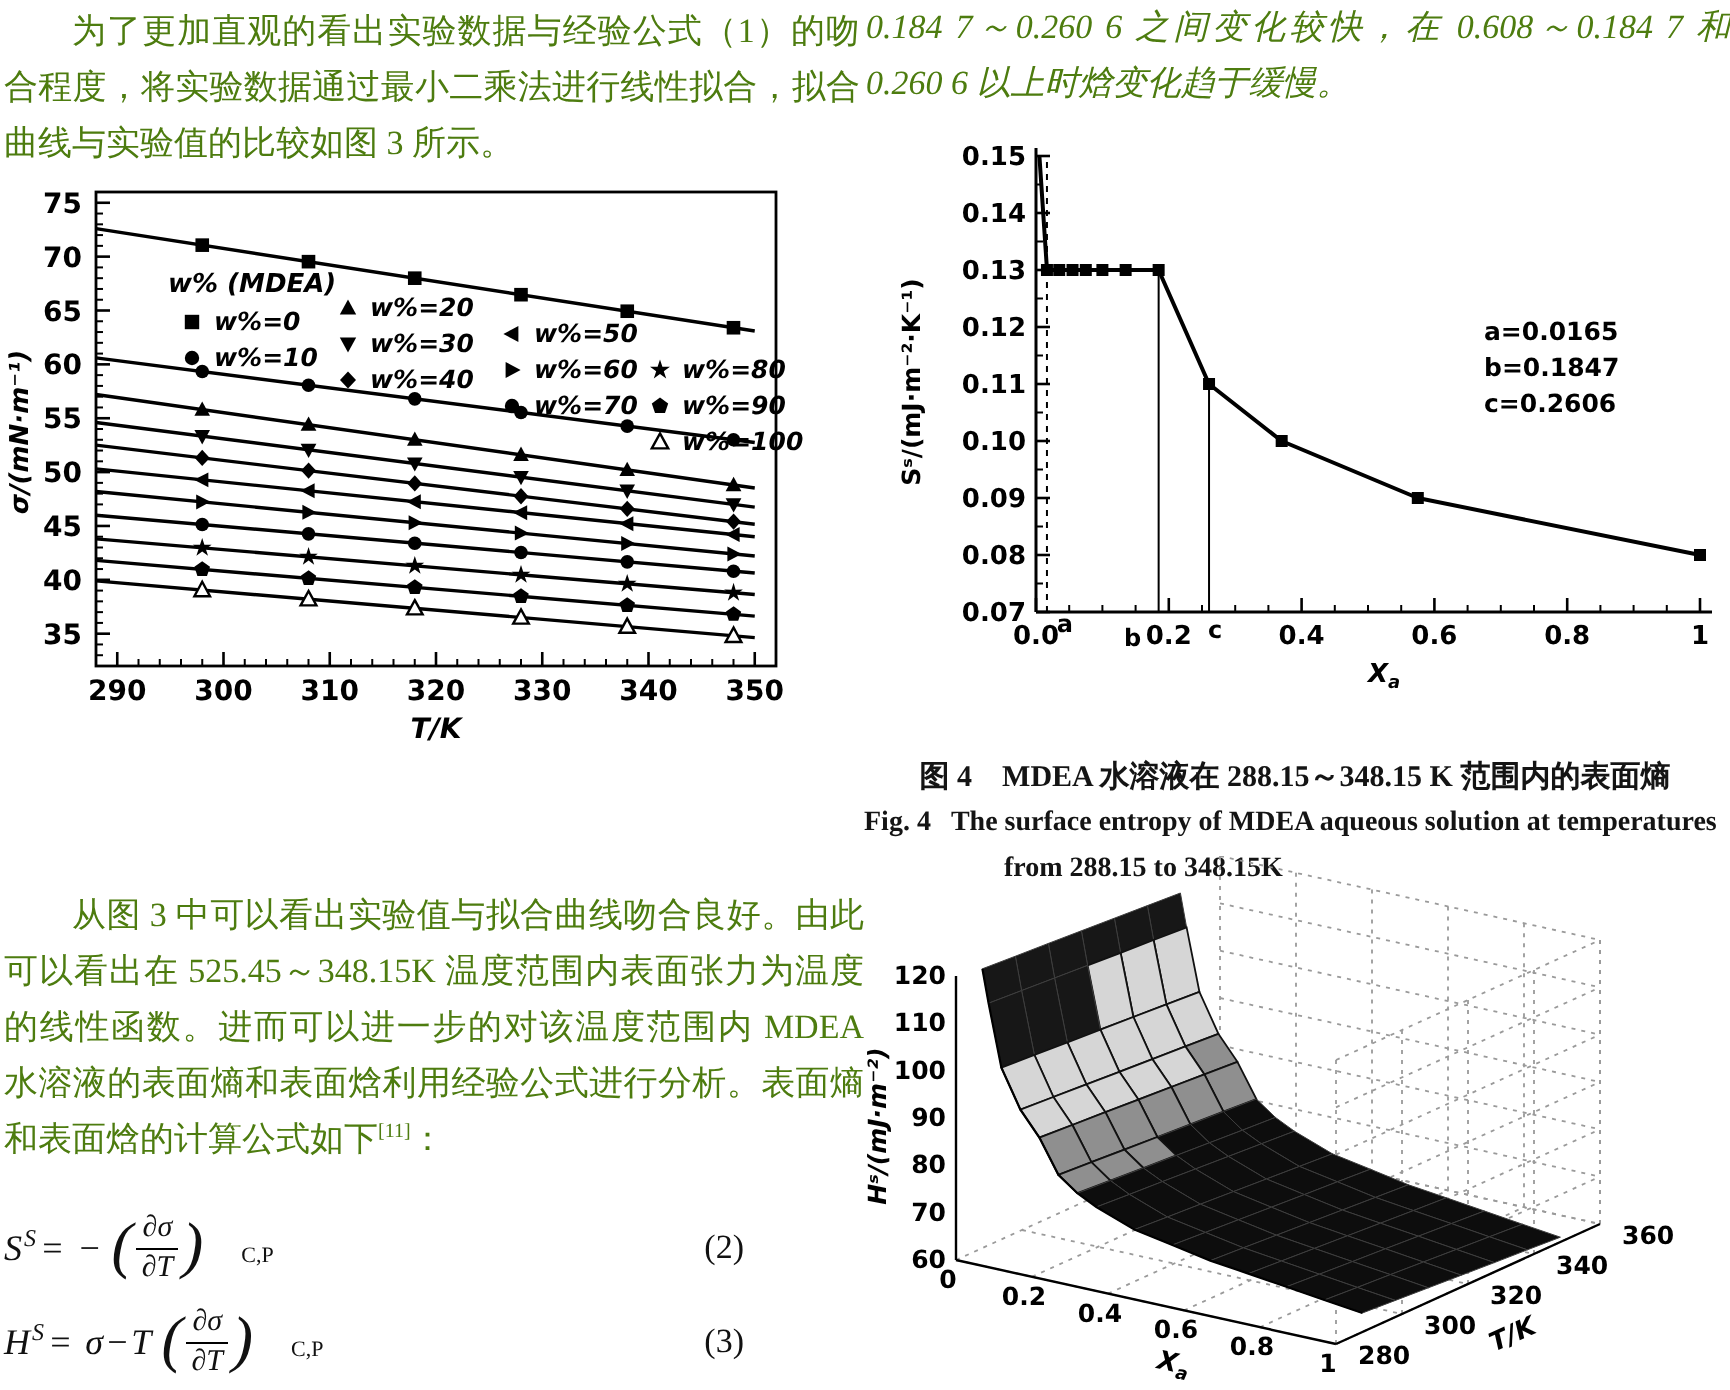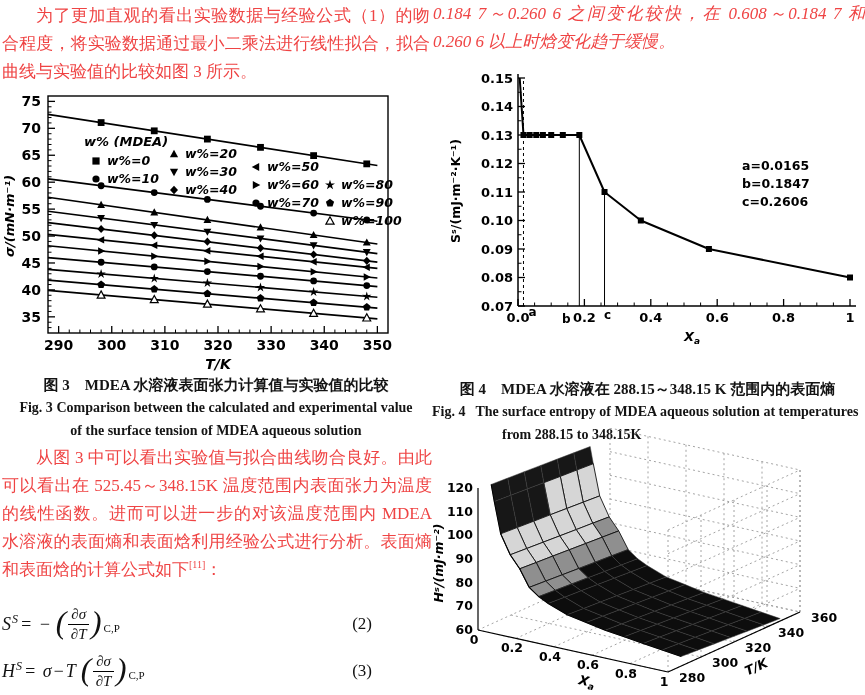--- a/index.html
+++ b/index.html
@@ -1,36 +1,36 @@
 <!DOCTYPE html>
 <html><head>
 <meta charset="utf-8">
 <style>
   html,body{margin:0;padding:0;background:#fff;}
   .page{position:relative;width:865px;height:695px;background:#fff;color:#111;
         font-family:"Liberation Serif",serif;overflow:hidden;}
-  .para{position:absolute;margin:0;font-size:17px;line-height:28px;text-align:justify;color:#ef4444;}
+  .para{position:absolute;margin:0;font-size:17px;line-height:28px;text-align:justify;color:#4d7c0f;}
   .indent{text-indent:2em;}
   .caption{position:absolute;font-weight:bold;color:#141414;}
   .cap-zh{font-size:15px;text-align:center;line-height:22px;}
   .cap-en{font-size:14px;line-height:23px;font-family:"Liberation Serif",serif;}
   .cap-center{text-align:center;}
   .cap-row{display:flex;gap:10px;padding-left:2px;align-items:center;}
   .cap-indent{padding-left:72px;}
   sup.ref{font-size:10px;line-height:0;}
   .equation{position:absolute;display:flex;justify-content:space-between;align-items:center;
             width:370px;font-size:18px;font-family:"Liberation Serif",serif;}
   .eq-body{font-style:italic;display:inline-flex;align-items:center;}
   .eq-sup{font-size:12px;line-height:0;margin-left:1px;transform:translateY(-5px);display:inline-block;}
   .eq-mid{margin:0 4px 0 2px;letter-spacing:1px;}
   .bigp{font-size:175%;font-weight:400;line-height:1;transform:translateY(-1px);}
   .frac{display:inline-flex;flex-direction:column;align-items:center;font-size:15px;line-height:1.1;margin:0 2px;}
   .frac .ft{border-bottom:1.4px solid #000;padding:0 3px 1px;}
   .frac .fb{padding-top:1px;}
-  sub.cp{font-size:11px;font-style:normal;transform:translateY(4px);display:inline-block;margin-left:2px;}
+  sub.cp{font-size:11px;font-style:normal;transform:translateY(4px);display:inline-block;margin-left:19px;}
   .eq-num{font-style:normal;font-size:17px;}
   svg{position:absolute;}
   svg text{font-family:"DejaVu Sans",sans-serif;}
 </style>
 </head>
 <body>
 
 <div class="page">
 
   <p class="para indent" style="left:2px;top:2px;width:428px;">为了更加直观的看出实验数据与经验公式（1）的吻合程度，将实验数据通过最小二乘法进行线性拟合，拟合曲线与实验值的比较如图 3 所示。</p>
@@ -232,28 +232,20 @@
           <polygon points="330.0,91.8 331.2,95.4 335.0,95.4 331.9,97.6 333.1,101.2 330.0,99.0 326.9,101.2 328.1,97.6 325.0,95.4 328.8,95.4" fill="#000" stroke="none"></polygon>
           <text x="341" y="101" fill="#000" font-size="12.5" font-weight="bold" font-style="italic">w%=80</text>
           <polygon points="330.0,110.7 334.1,113.7 332.5,118.5 327.5,118.5 325.9,113.7" fill="#000" stroke="none"></polygon>
           <text x="341" y="119" fill="#000" font-size="12.5" font-weight="bold" font-style="italic">w%=90</text>
           <polygon points="330.0,128.7 334.1,136.2 325.9,136.2" fill="#fff" stroke="#000" stroke-width="1.2"></polygon>
           <text x="341" y="137" fill="#000" font-size="12.5" font-weight="bold" font-style="italic">w%=100</text>
         </g>
       </g>
     </svg>
 
-  <div class="caption" style="left:0;top:374px;width:432px;">
-    <div class="cap-zh">图 3　MDEA 水溶液表面张力计算值与实验值的比较</div>
-    <div class="cap-en cap-center">
-      <span>Fig. 3</span>
-      <span>Comparison between the calculated and experimental value</span>
-    </div>
-    <div class="cap-en cap-center">of the surface tension of MDEA aqueous solution</div>
-  </div>
 
   <p class="para indent" style="left:2px;top:444px;width:430px;"><span>从图 3 中可以看出实验值与拟合曲线吻合良好。由此可以看出在 525.45～348.15K 温度范围内表面张力为温度的线性函数。进而可以进一步的对该温度范围内 MDEA 水溶液的表面熵和表面焓利用经验公式进行分析。表面熵和表面焓的计算公式如下</span><sup class="ref">[11]</sup><span>：</span></p>
 
   <div class="equation" style="left:2px;top:601px;height:46px;">
     <span class="eq-body">
       <span>S</span>
         <span class="eq-sup">S</span>
       <span class="eq-mid">= −</span>
       <span class="bigp">(</span>
       <span class="frac">

